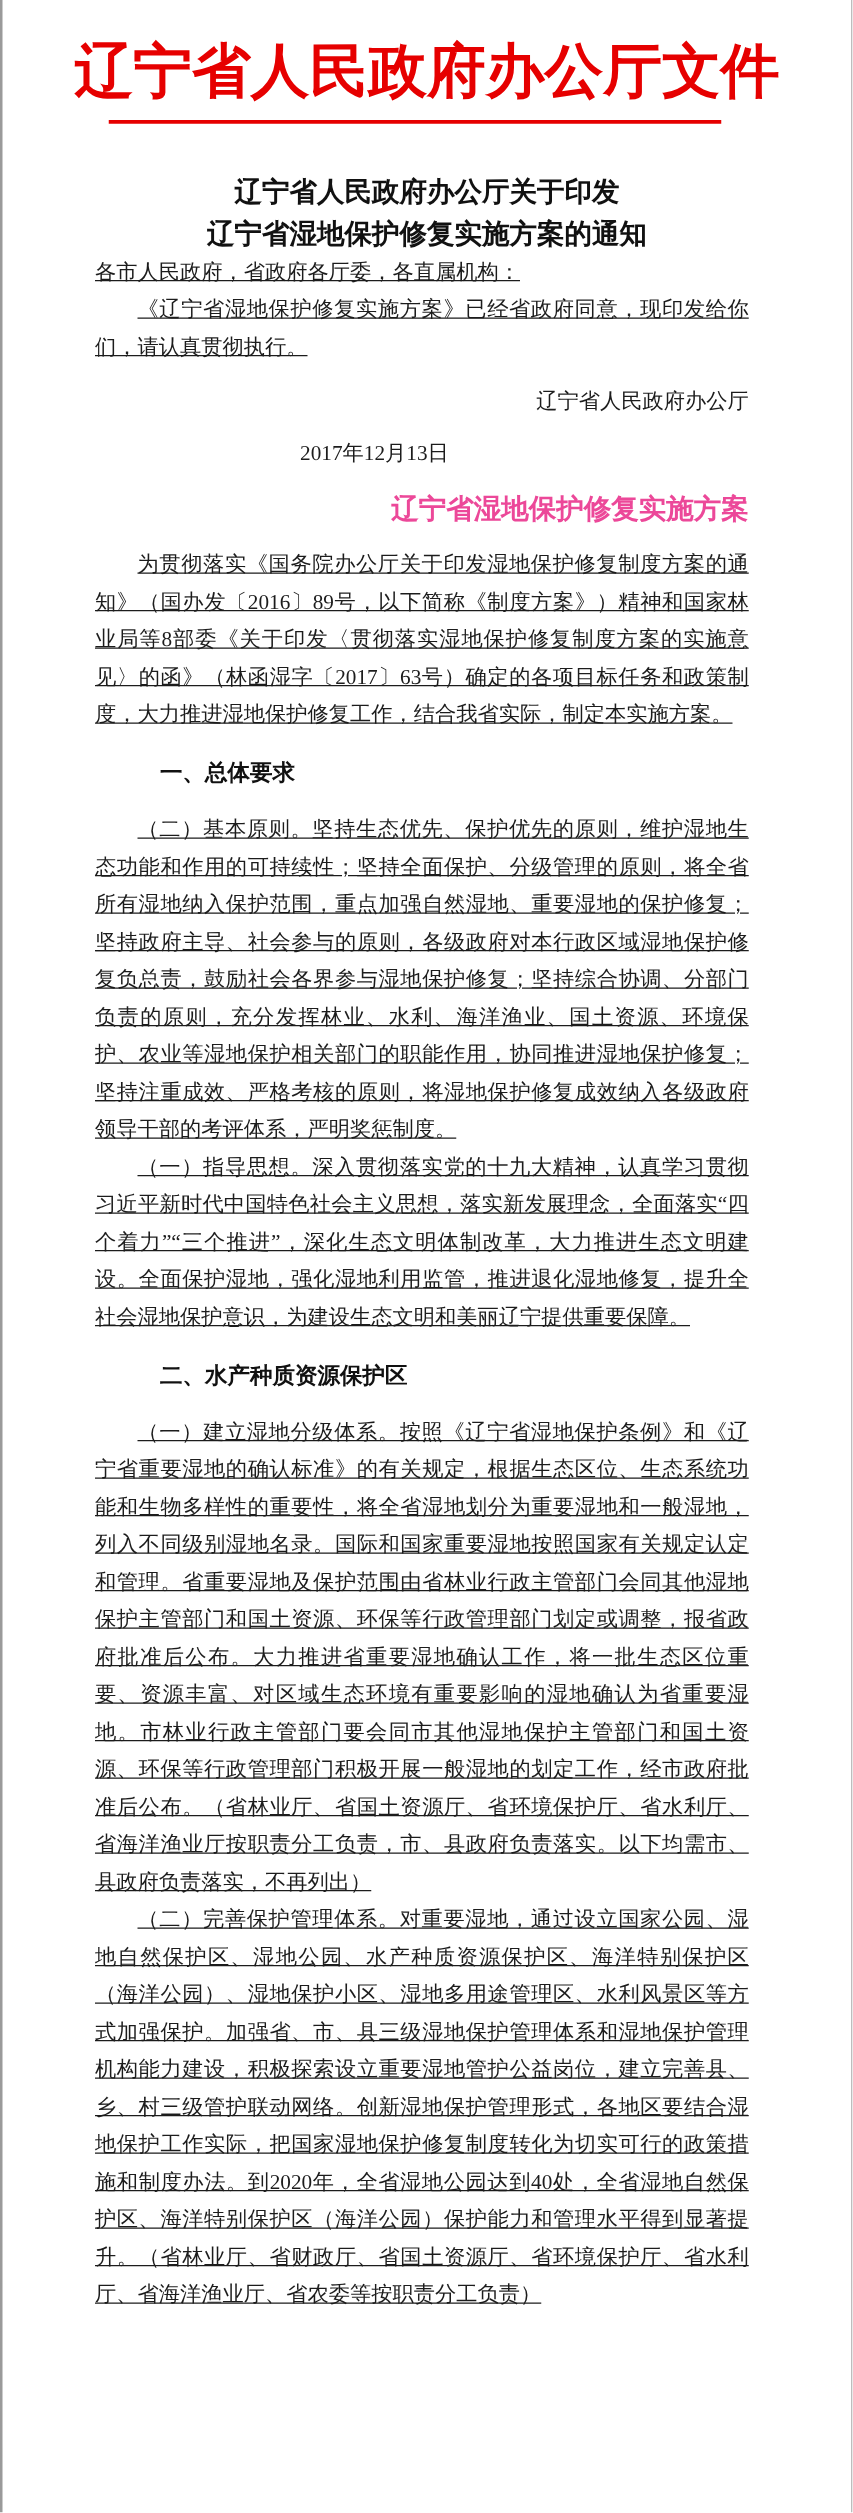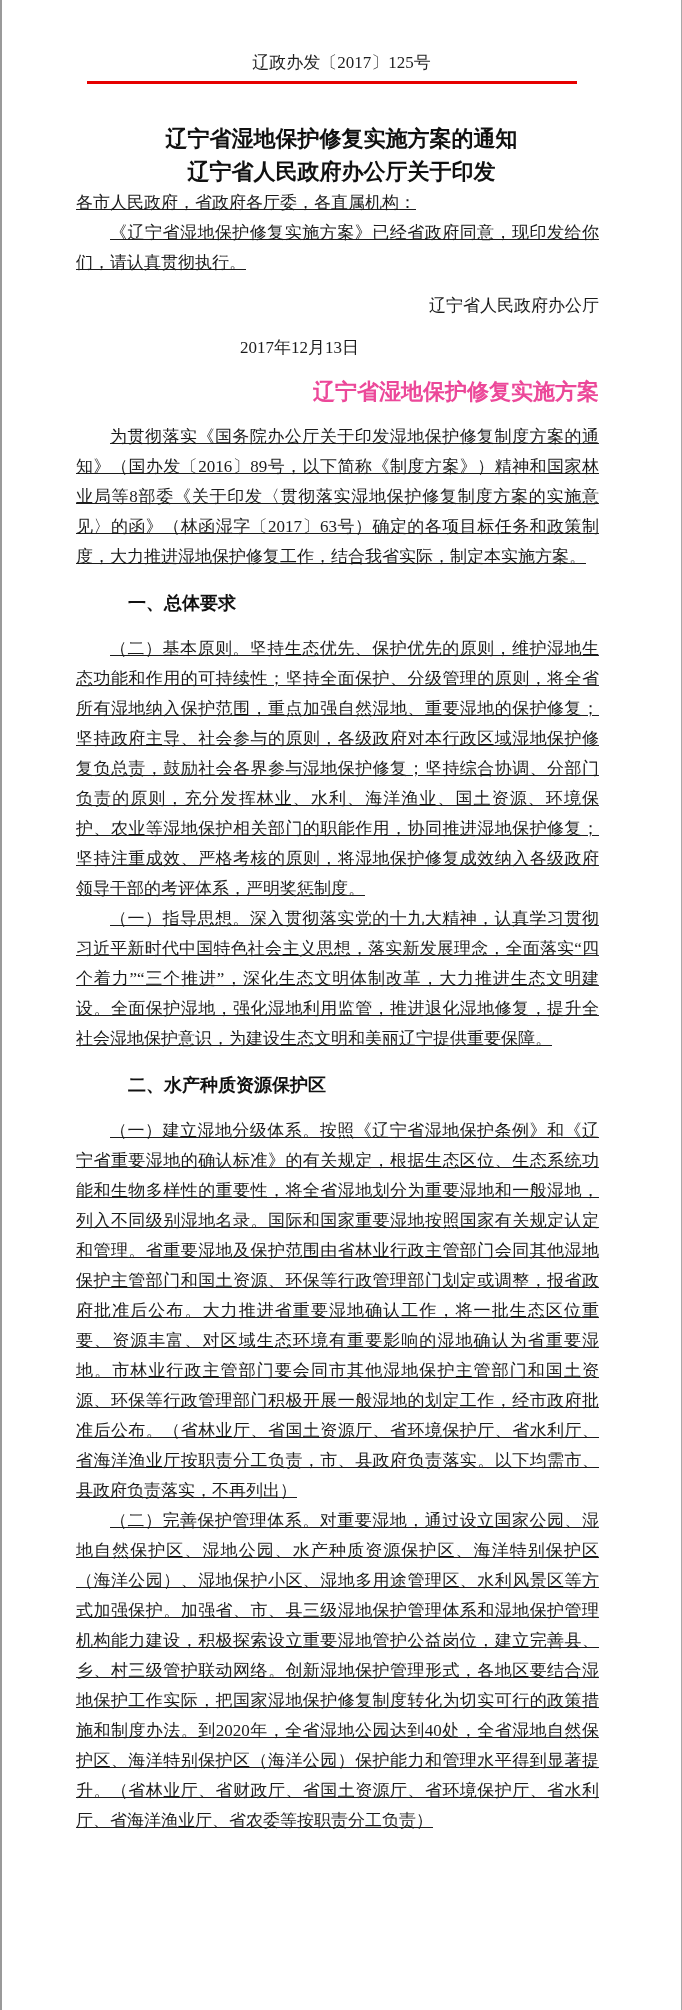--- a/index.html
+++ b/index.html
@@ -81,28 +81,28 @@
     font-weight: bold;
     text-indent: 2em;
     color: #111111;
   }
 </style>
 </head>
 <body>
 
 <div class="page">
 
+  <div class="masthead">辽宁省人民政府办公厅文件</div>
 
-  <div class="doc-number">辽政办发〔2017〕125号</div>
 
   <div class="red-rule"></div>
 
   <div class="notice-title">
+    <div>辽宁省人民政府办公厅关于印发</div>
     <div>辽宁省湿地保护修复实施方案的通知</div>
-    <div>辽宁省人民政府办公厅关于印发</div>
   </div>
 
   <div class="body-col">
 
     <p class="salutation">各市人民政府，省政府各厅委，各直属机构：</p>
 
     <p class="indent">《辽宁省湿地保护修复实施方案》已经省政府同意，现印发给你们，请认真贯彻执行。</p>
 
     <div class="signer">辽宁省人民政府办公厅</div>
 

